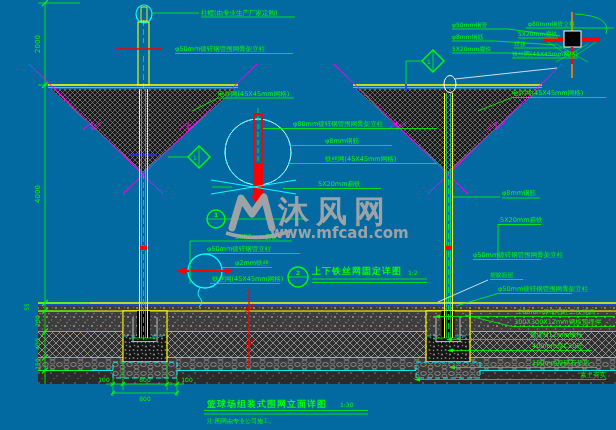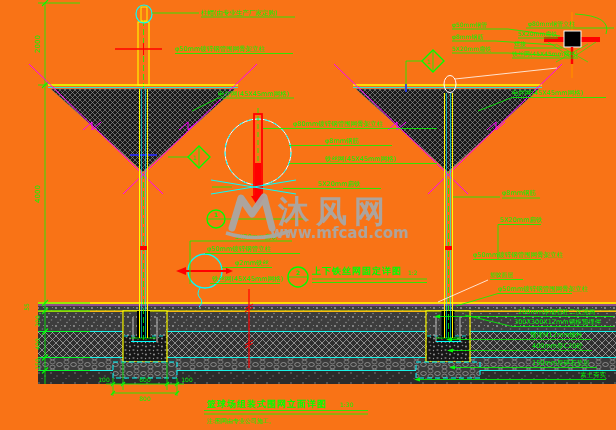--- a/index.html
+++ b/index.html
@@ -1,16 +1,16 @@
 <!DOCTYPE html>
 <html><head>
 <meta charset="utf-8">
 <style>
   html,body{margin:0;padding:0;background:#000;}
-  #canvas{position:relative;width:616px;height:430px;background:#f97316;overflow:hidden;
+  #canvas{position:relative;width:616px;height:430px;background:#0369a1;overflow:hidden;
           font-family:"DejaVu Sans",sans-serif;}
   svg{position:absolute;left:0;top:0;}
   text{font-family:"DejaVu Sans",sans-serif;}
   .tg{fill:#00ff00;font-size:6.5px;}
   .tg5{fill:#00ff00;font-size:5.8px;}
   .tgb{fill:#00ff00;font-size:9px;font-weight:bold;letter-spacing:1px;}
   .tgs{fill:#00ff00;font-size:6px;}
   .tdim{fill:#00ff00;font-size:7px;}
   .twm{fill:#a8a8a8;font-weight:bold;}
   .lg{stroke:#00ff00;stroke-width:0.8;fill:none;}

